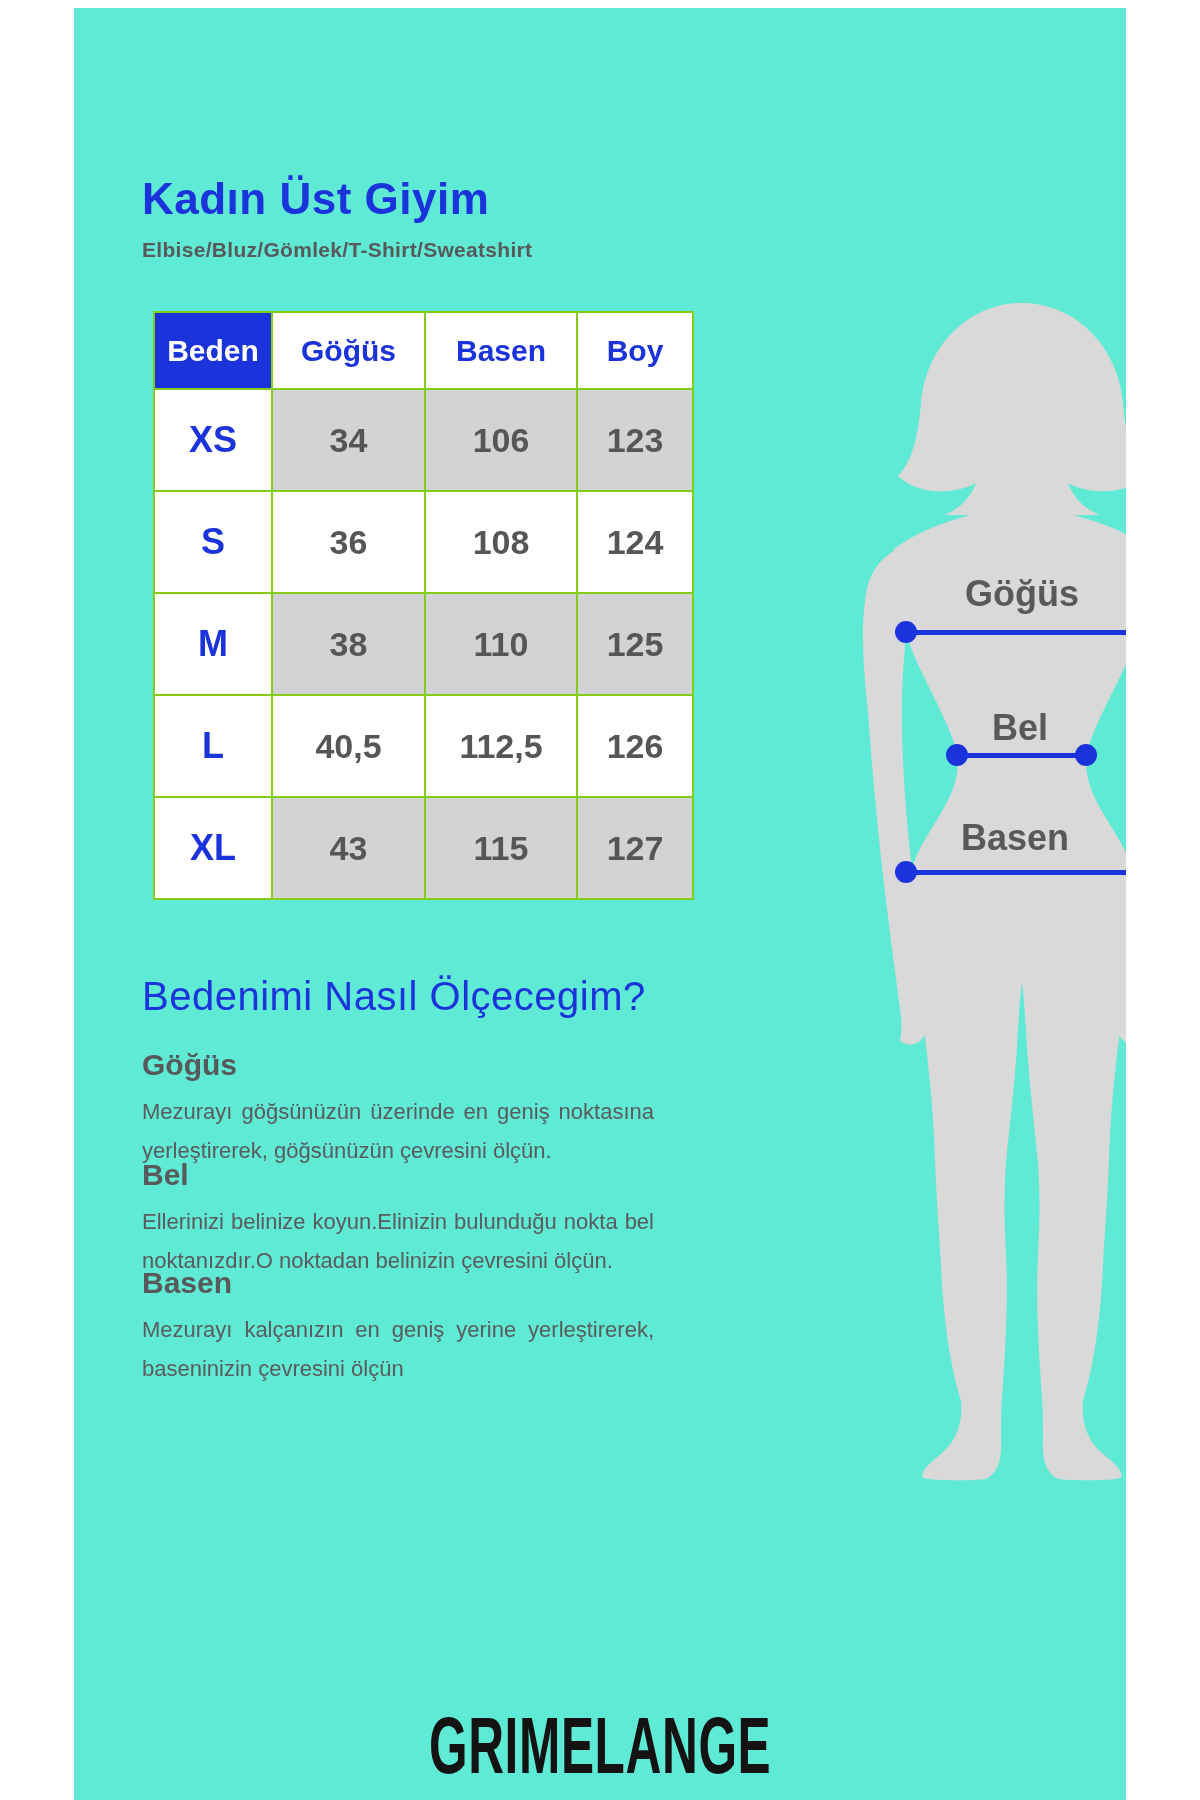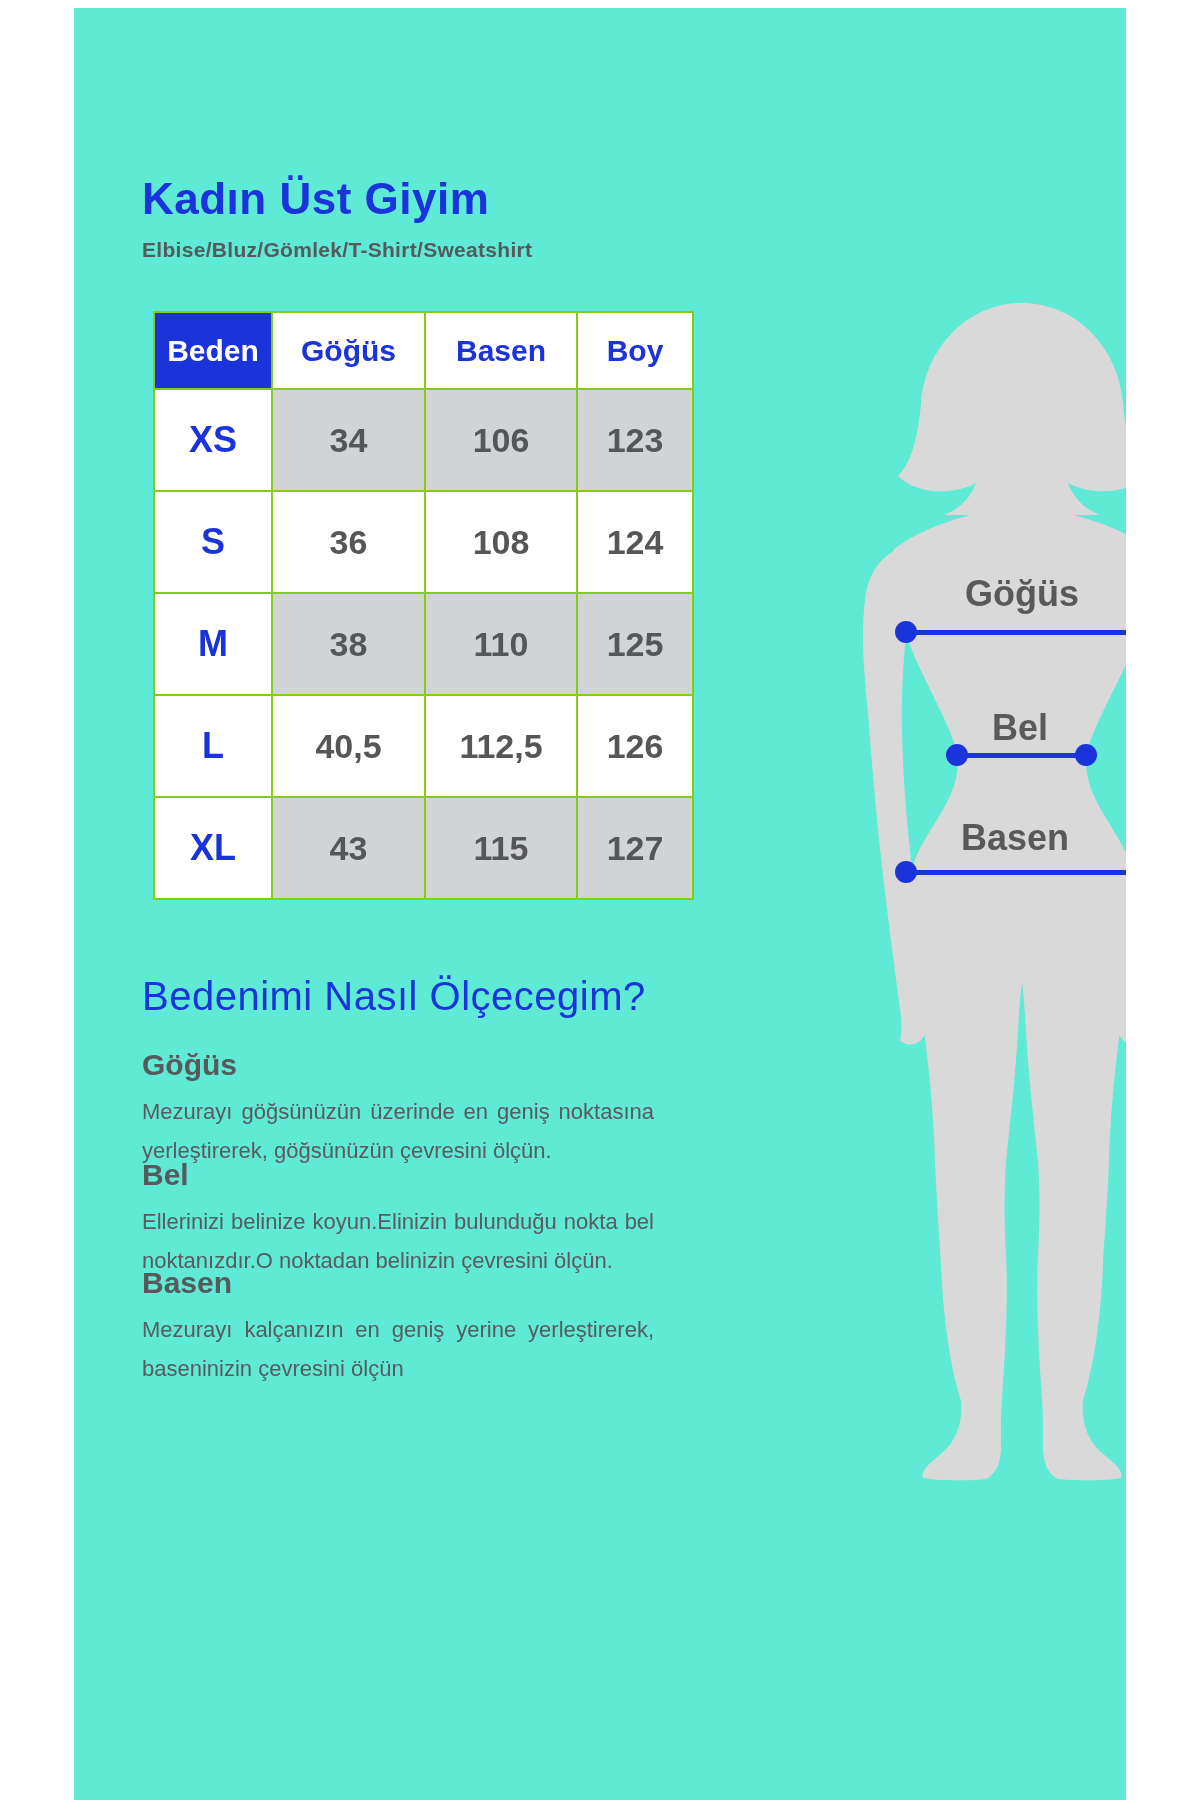--- a/index.html
+++ b/index.html
@@ -175,14 +175,17 @@
 
   <div class="sec-title" style="top:1040px;">Göğüs</div>
   <div class="sec-body" style="top:1084px;">Mezurayı göğsünüzün üzerinde en geniş noktasına yerleştirerek, göğsünüzün çevresini ölçün.</div>
 
   <div class="sec-title" style="top:1150px;">Bel</div>
   <div class="sec-body" style="top:1194px;">Ellerinizi belinize koyun.Elinizin bulunduğu nokta bel noktanızdır.O noktadan belinizin çevresini ölçün.</div>
 
   <div class="sec-title" style="top:1258px;">Basen</div>
   <div class="sec-body" style="top:1302px;">Mezurayı kalçanızın en geniş yerine yerleştirerek, baseninizin çevresini ölçün</div>
 
+  <div class="logo">
+    <span>GRIMELANGE</span>
+  </div>
 
 </div>
 
 </body></html>

